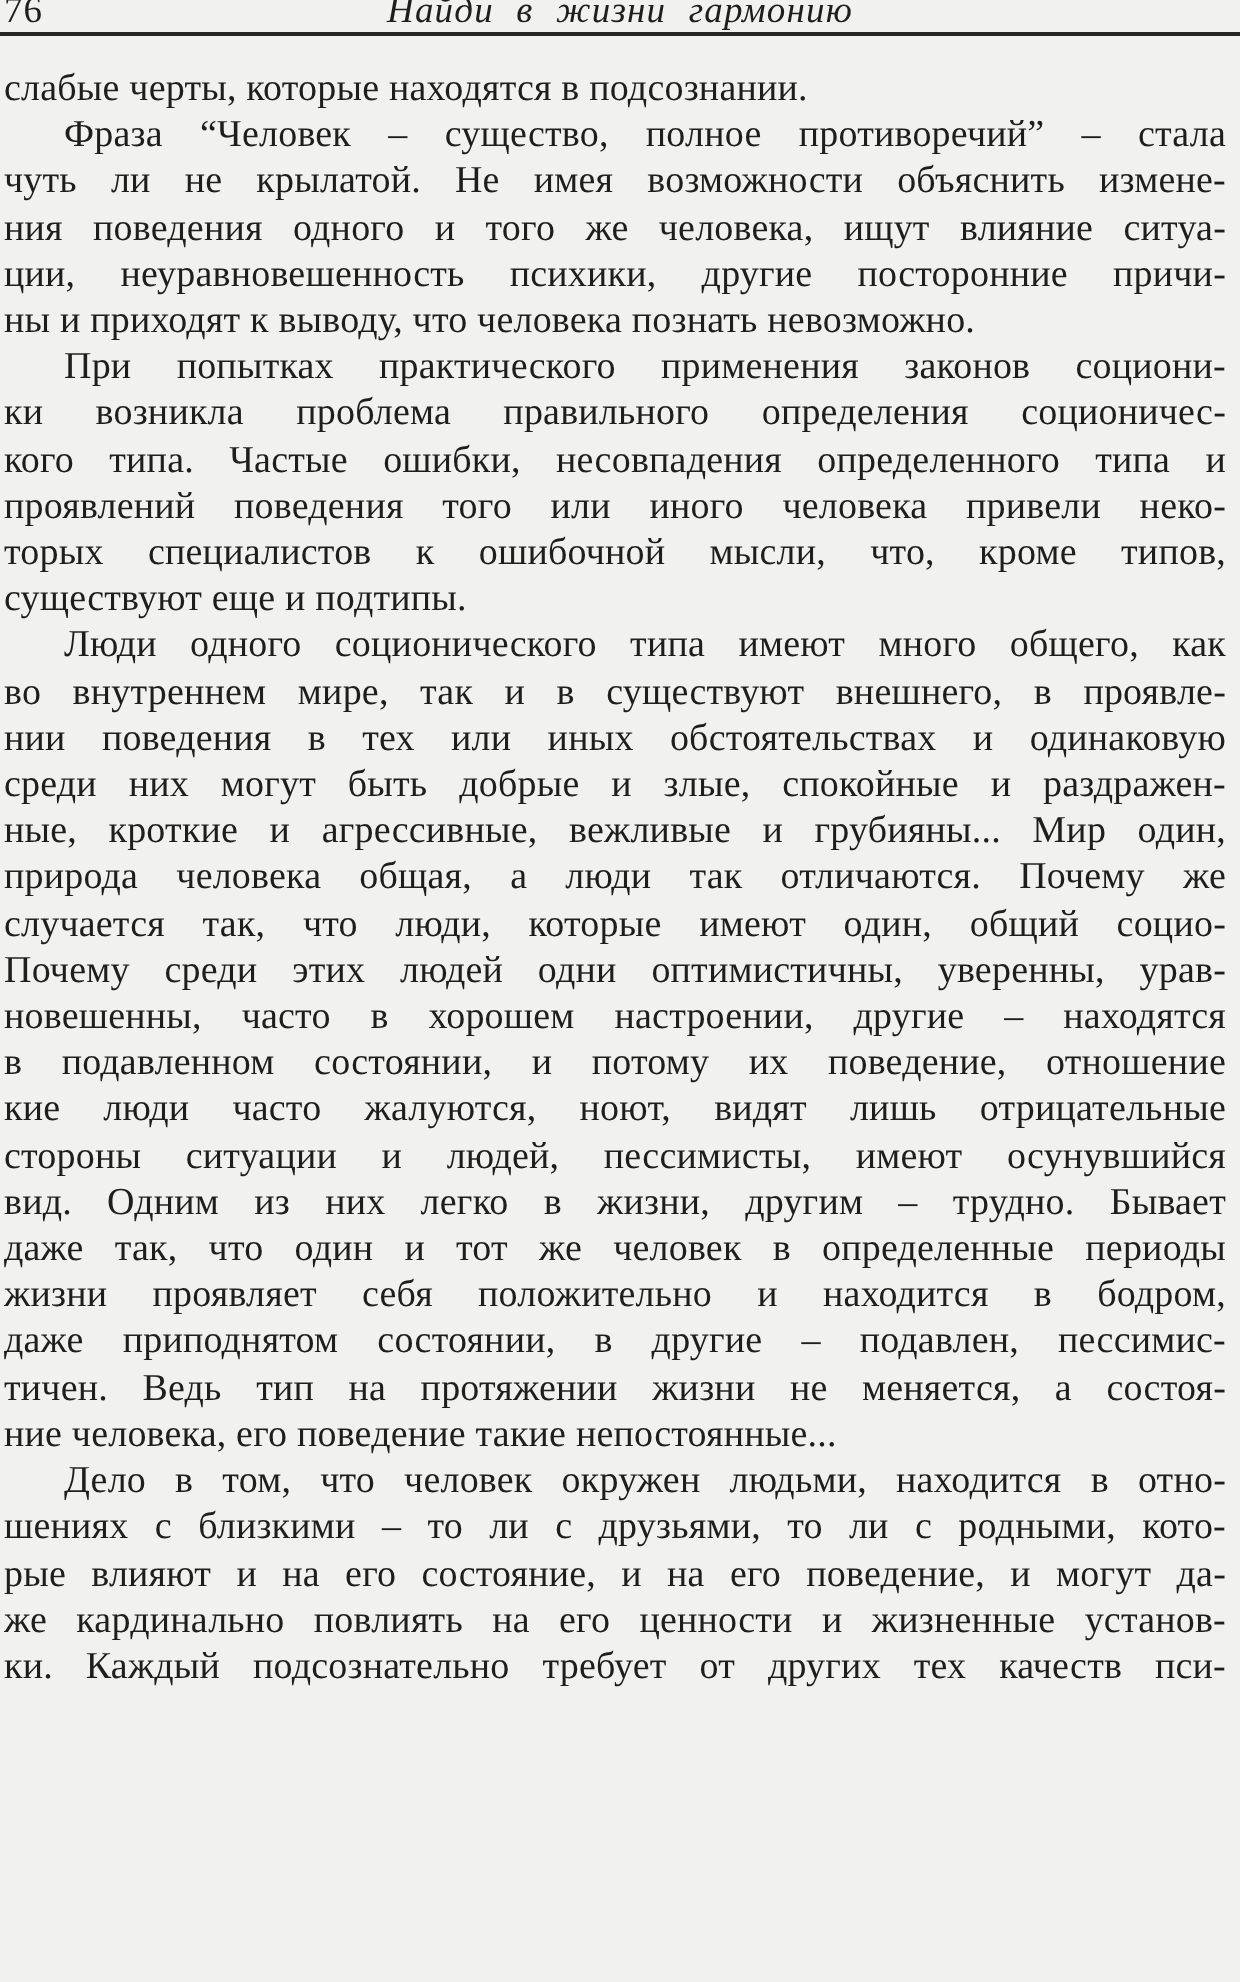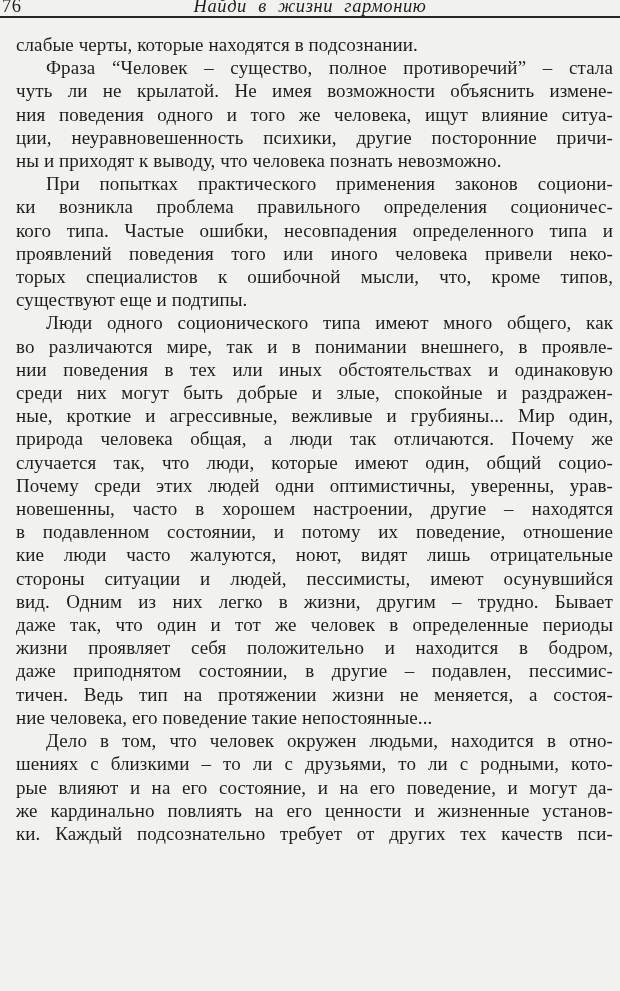--- a/index.html
+++ b/index.html
@@ -62,21 +62,20 @@
   }
   .paragraph {
     margin: 0;
     padding: 0;
   }
   .line {
     white-space: nowrap;
     overflow: hidden;
     text-align: justify;
     text-align-last: justify;
-    margin-left: 14px;
   }
   .line.para-end {
     text-align-last: left;
   }
   .line.indent {
     text-indent: 30px;
   }
 </style>
 </head>
 <body>
@@ -101,21 +100,21 @@
       <div class="paragraph">
         <div class="line indent">При попытках практического применения законов социони-</div>
         <div class="line">ки возникла проблема правильного определения соционичес-</div>
         <div class="line">кого типа. Частые ошибки, несовпадения определенного типа и</div>
         <div class="line">проявлений поведения того или иного человека привели неко-</div>
         <div class="line">торых специалистов к ошибочной мысли, что, кроме типов,</div>
         <div class="line para-end">существуют еще и подтипы.</div>
       </div>
       <div class="paragraph">
         <div class="line indent">Люди одного соционического типа имеют много общего, как</div>
-        <div class="line">во различаются мире, так и в понимании внешнего, в проявле-</div>
+        <div class="line">во внутреннем мире, так и в существуют внешнего, в проявле-</div>
         <div class="line">нии поведения в тех или иных обстоятельствах и одинаковую</div>
         <div class="line">среди них могут быть добрые и злые, спокойные и раздражен-</div>
         <div class="line">ные, кроткие и агрессивные, вежливые и грубияны... Мир один,</div>
         <div class="line">природа человека общая, а люди так отличаются. Почему же</div>
         <div class="line">случается так, что люди, которые имеют один, общий социо-</div>
         <div class="line">Почему среди этих людей одни оптимистичны, уверенны, урав-</div>
         <div class="line">новешенны, часто в хорошем настроении, другие – находятся</div>
         <div class="line">в подавленном состоянии, и потому их поведение, отношение</div>
         <div class="line">кие люди часто жалуются, ноют, видят лишь отрицательные</div>
         <div class="line">стороны ситуации и людей, пессимисты, имеют осунувшийся</div>

